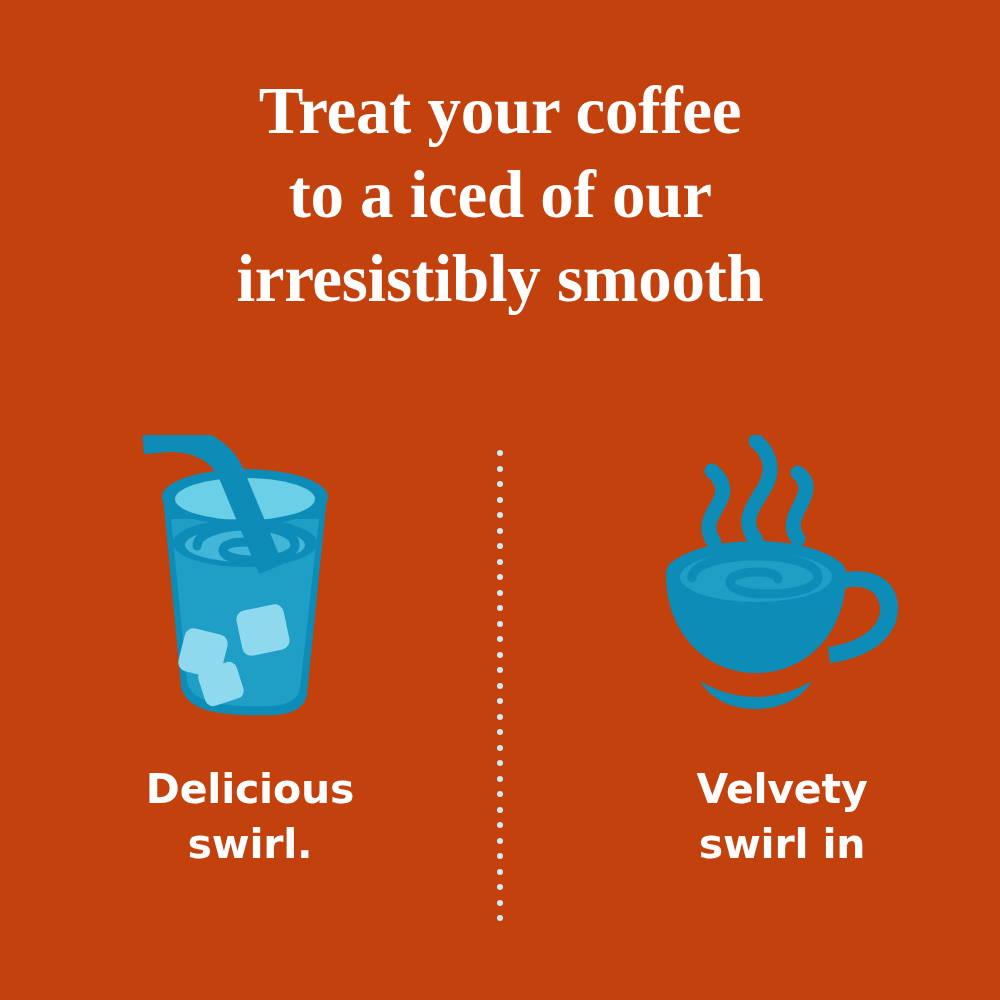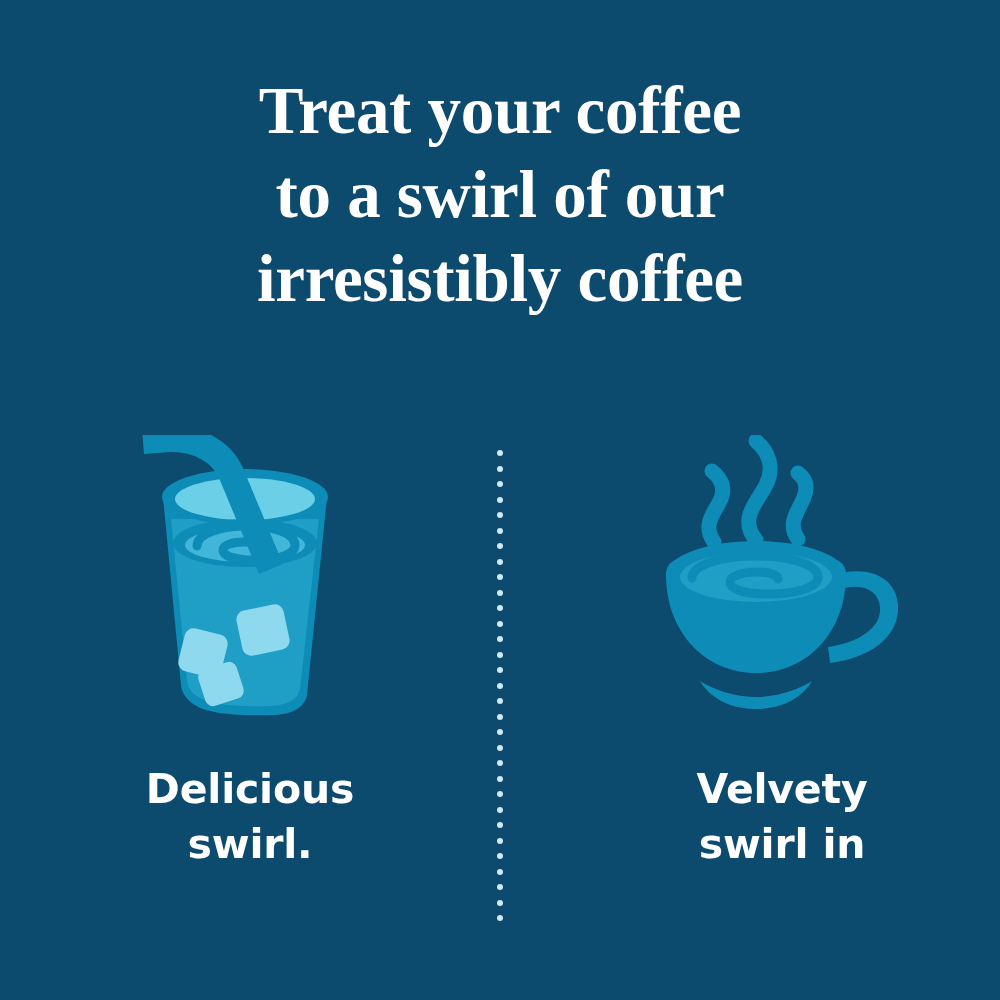--- a/index.html
+++ b/index.html
@@ -98,26 +98,26 @@
     left: 3px;
     width: 6px;
     height: 6px;
     border-radius: 50%;
     background: #cdeaf5;
   }
 </style>
 </head>
 <body>
 
-<div id="poster" style="background: #0c4a6e;">
+<div id="poster" style="background: #c2410c;">
 
   <div id="headline" style="color: rgb(255, 255, 255);">
     <span class="hl">Treat your coffee</span>
-    <span class="hl">to a swirl of our</span>
-    <span class="hl">irresistibly coffee</span>
+    <span class="hl">to a iced of our</span>
+    <span class="hl">irresistibly smooth</span>
   </div>
 
   <div id="divider">
       <div class="dot" style="top: 0px; width: 6px; height: 6px; left: 3px; background: rgb(205, 234, 245);"></div>
       <div class="dot" style="top: 15.5px; width: 6px; height: 6px; left: 3px; background: rgb(205, 234, 245);"></div>
       <div class="dot" style="top: 31px; width: 6px; height: 6px; left: 3px; background: rgb(205, 234, 245);"></div>
       <div class="dot" style="top: 46.5px; width: 6px; height: 6px; left: 3px; background: rgb(205, 234, 245);"></div>
       <div class="dot" style="top: 62px; width: 6px; height: 6px; left: 3px; background: rgb(205, 234, 245);"></div>
       <div class="dot" style="top: 77.5px; width: 6px; height: 6px; left: 3px; background: rgb(205, 234, 245);"></div>
       <div class="dot" style="top: 93px; width: 6px; height: 6px; left: 3px; background: rgb(205, 234, 245);"></div>

